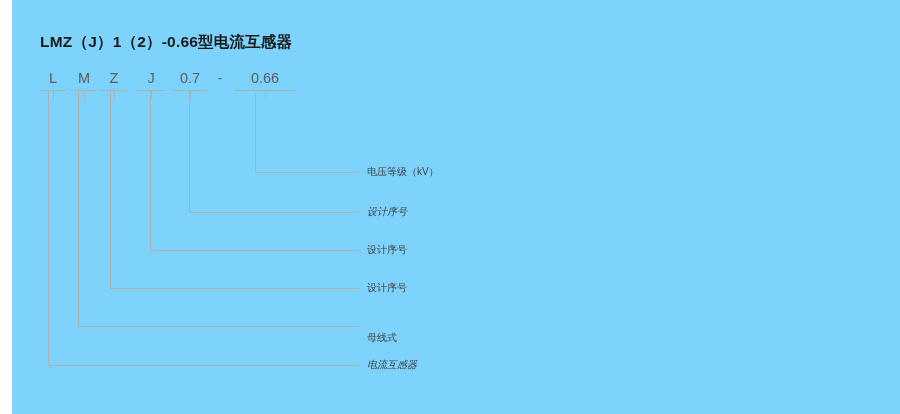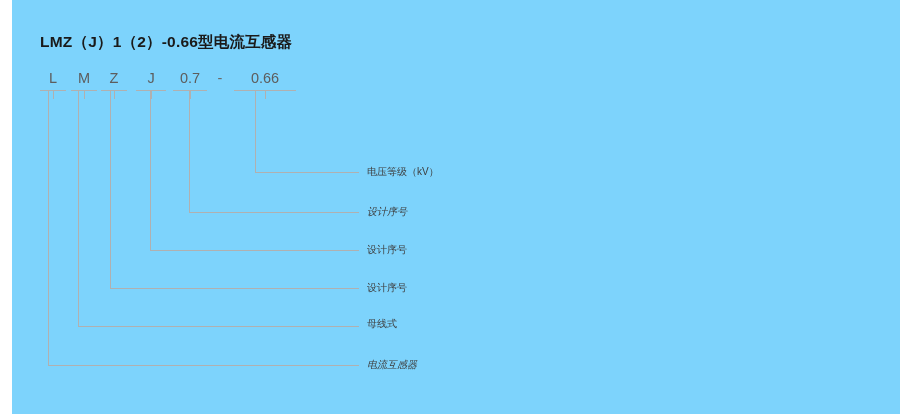--- a/index.html
+++ b/index.html
@@ -142,19 +142,19 @@
       <div class="leader-h" style="left: 177px; top: 212px; width: 170px;"></div>
       <div class="leader-label" style="top: 212px; font-style: italic;">设计序号</div>
       <div class="leader-v" style="left: 138px; top: 91px; height: 159px;"></div>
       <div class="leader-h" style="left: 138px; top: 250px; width: 209px;"></div>
       <div class="leader-label" style="top: 250px;">设计序号</div>
       <div class="leader-v" style="left: 98px; top: 91px; height: 197px;"></div>
       <div class="leader-h" style="left: 98px; top: 288px; width: 249px;"></div>
       <div class="leader-label" style="top: 288px;">设计序号</div>
       <div class="leader-v" style="left: 66px; top: 91px; height: 235px;"></div>
       <div class="leader-h" style="left: 66px; top: 326px; width: 281px;"></div>
-      <div class="leader-label" style="top: 324px;">母线式</div>
+      <div class="leader-label" style="top: 338px;">母线式</div>
       <div class="leader-v" style="left: 36px; top: 91px; height: 274px;"></div>
       <div class="leader-h" style="left: 36px; top: 365px; width: 311px;"></div>
       <div class="leader-label" style="top: 365px; font-style: italic;">电流互感器</div>
     </div>
 
 </div>
 
 </body></html>

